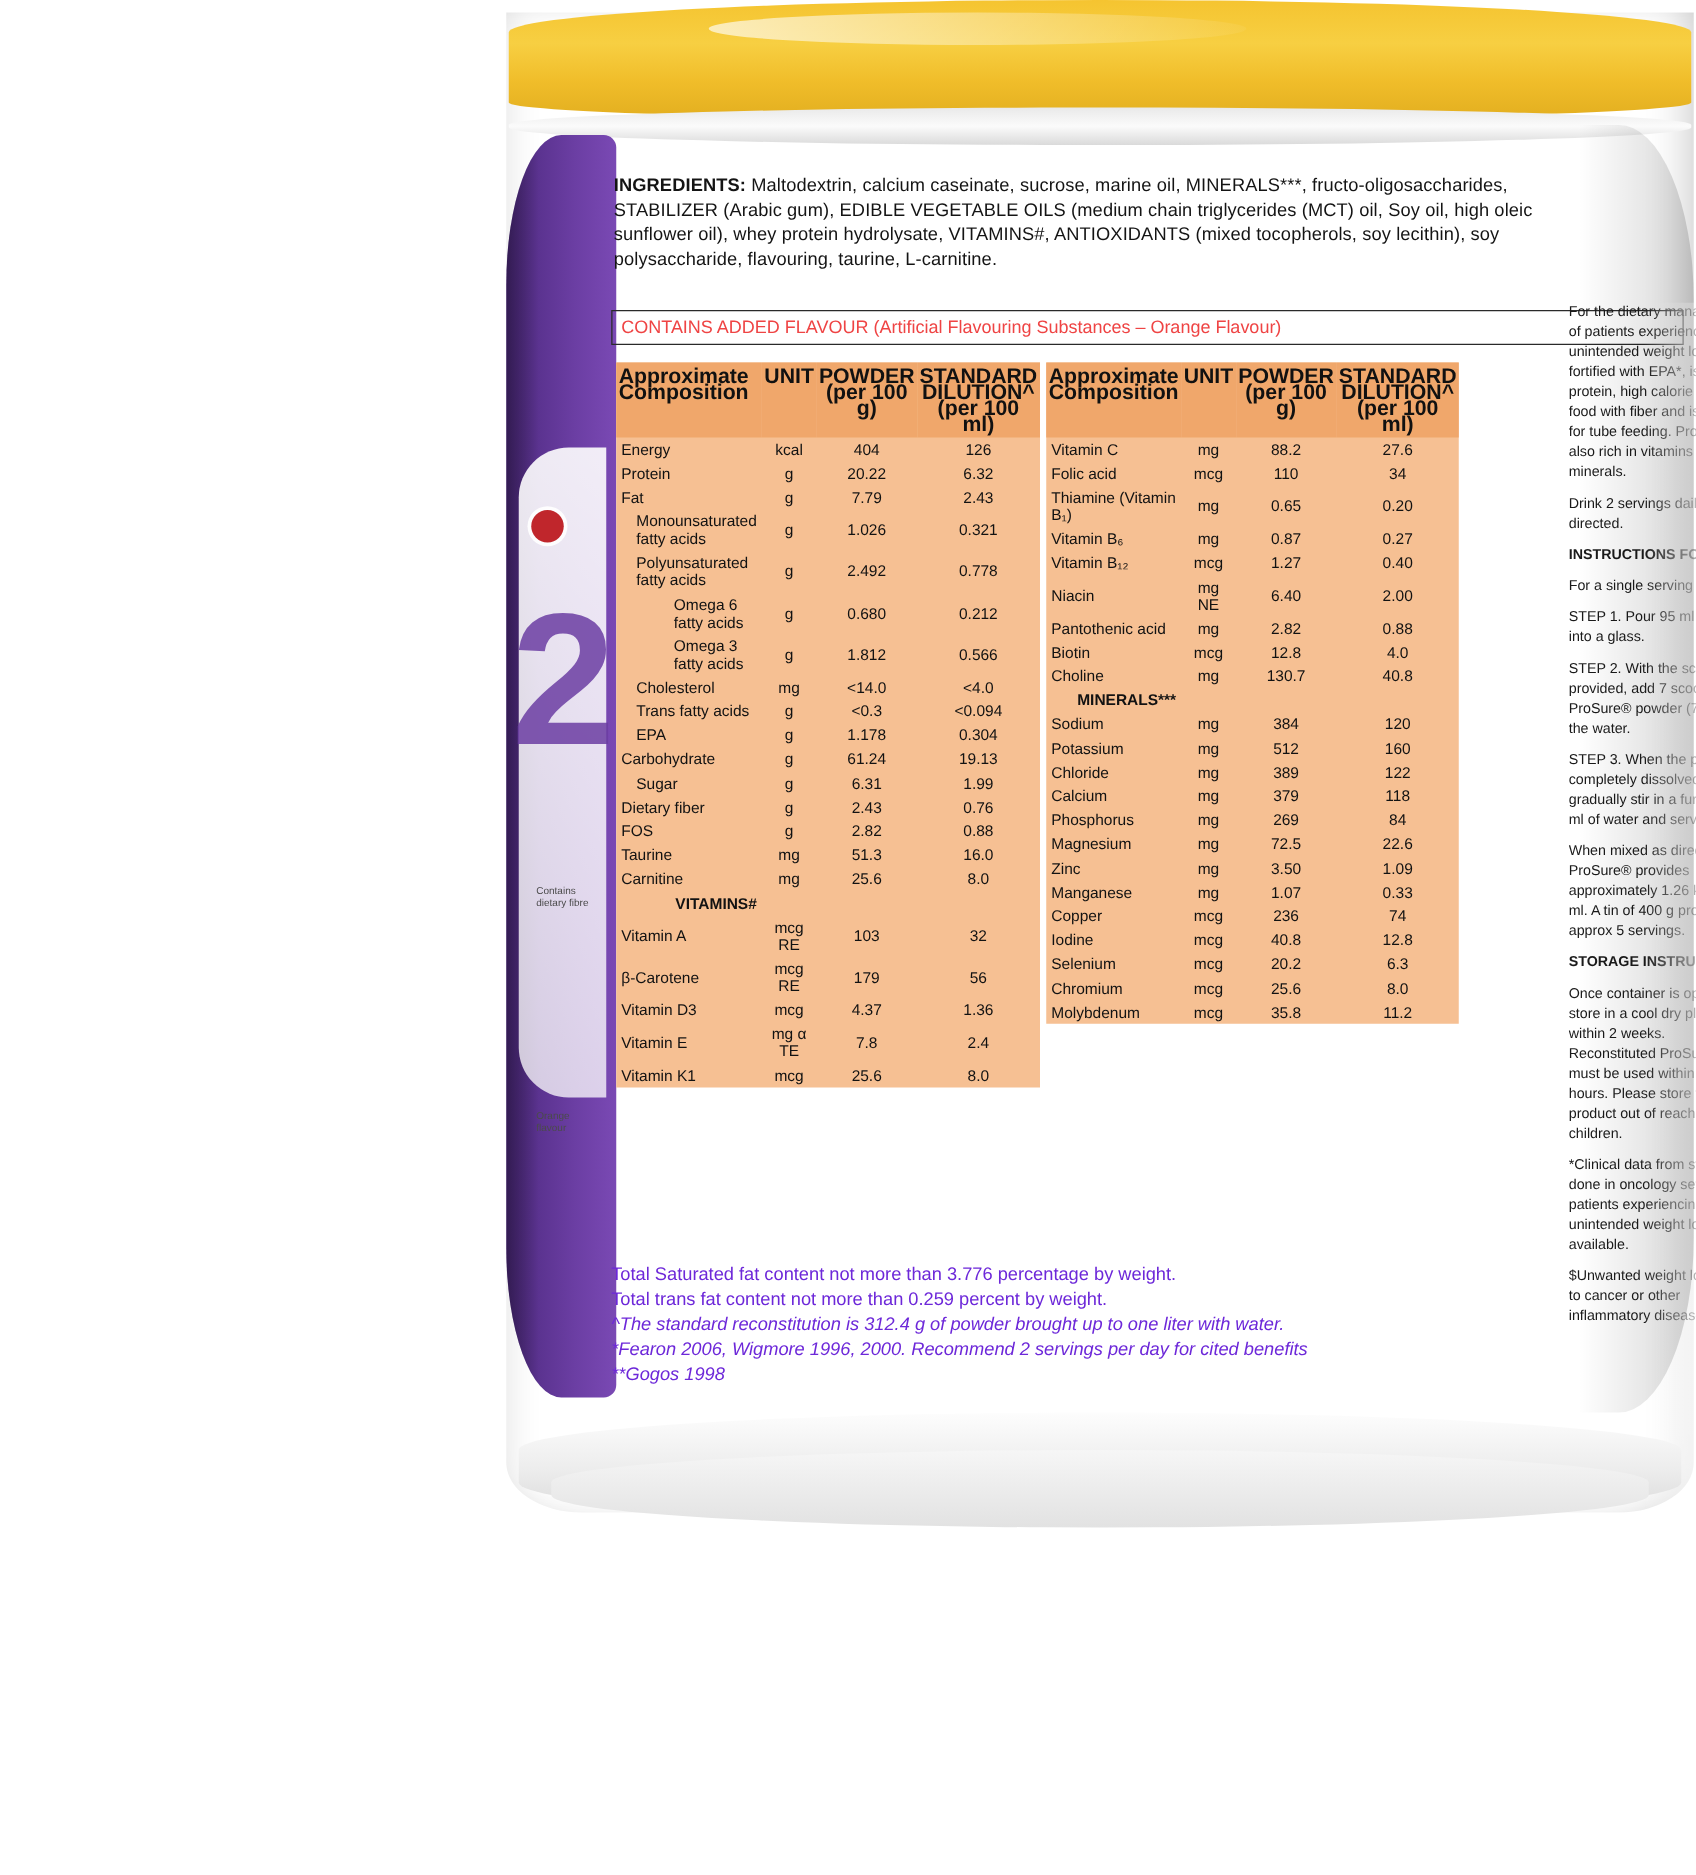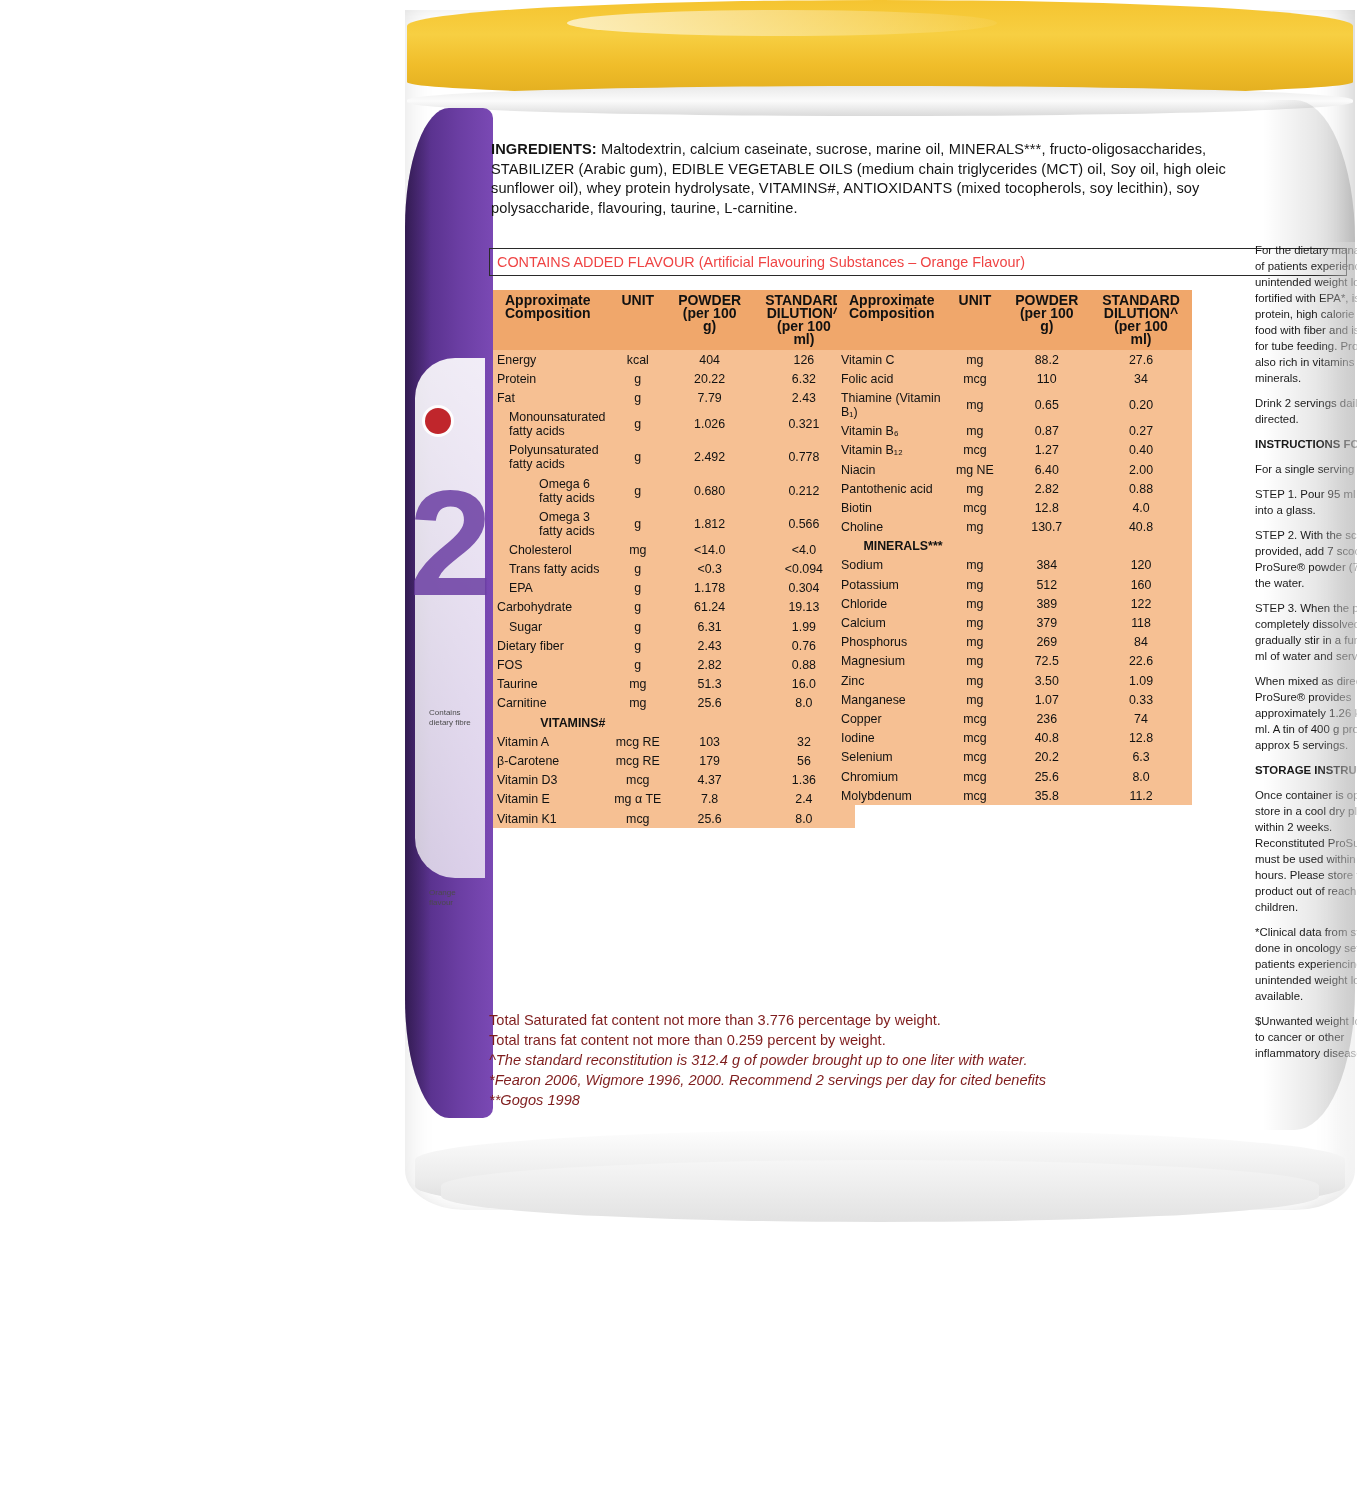--- a/index.html
+++ b/index.html
@@ -94,39 +94,39 @@
   
   .tables{position:absolute;left:4px;top:170px;width:740px;}
   table.nut{
     border-collapse:collapse;width:318px;background:#f6c093;
     font-size:12.4px;color:#121212;
     box-shadow:0 0 0 1px #e8b display-none;
   }
   .tbl-left{position:absolute;left:6px;top:0;}
   .tbl-right{position:absolute;left:350px;top:0;}
   table.nut thead th{
-    background:#f0a76b;font-weight:bold;font-size:14px;color:#111;
-    padding:4px 12px;vertical-align:top;text-align:center;line-height:13px;
+    background:#f0a76b;font-weight:bold;font-size:17px;color:#111;
+    padding:4px 2px;vertical-align:top;text-align:center;line-height:13px;
   }
   table.nut thead th.lbl{text-align:left;width:146px;}
   table.nut thead th.unit{width:44px;}
   table.nut thead th.pow{width:62px;}
   table.nut thead th.std{width:66px;}
   table.nut td{
     padding:2.6px 4px;line-height:14px;border:none;
   }
   table.nut td.lbl{text-align:left;}
   table.nut td.unit,table.nut td.pow,table.nut td.std{text-align:center;}
   table.nut tr.sub td.lbl{padding-left:16px;}
   table.nut tr.sub2 td.lbl{padding-left:46px;}
   table.nut tr.head-row td.lbl{font-weight:bold;text-align:right;}
 
   .footnotes{
     position:absolute;left:6px;top:890px;width:760px;
-    font-size:14.6px;line-height:20px;color:#7f1d1d;
+    font-size:14.6px;line-height:20px;color:#6d28d9;
     font-style:italic;
   }
   .footnotes .nfn{font-style:normal;}
 
   
   .right-panel{
     position:absolute;left:772px;top:122px;width:112px;height:980px;
     overflow:hidden;
     font-size:11.4px;line-height:16px;color:#1a1a1a;
   }

